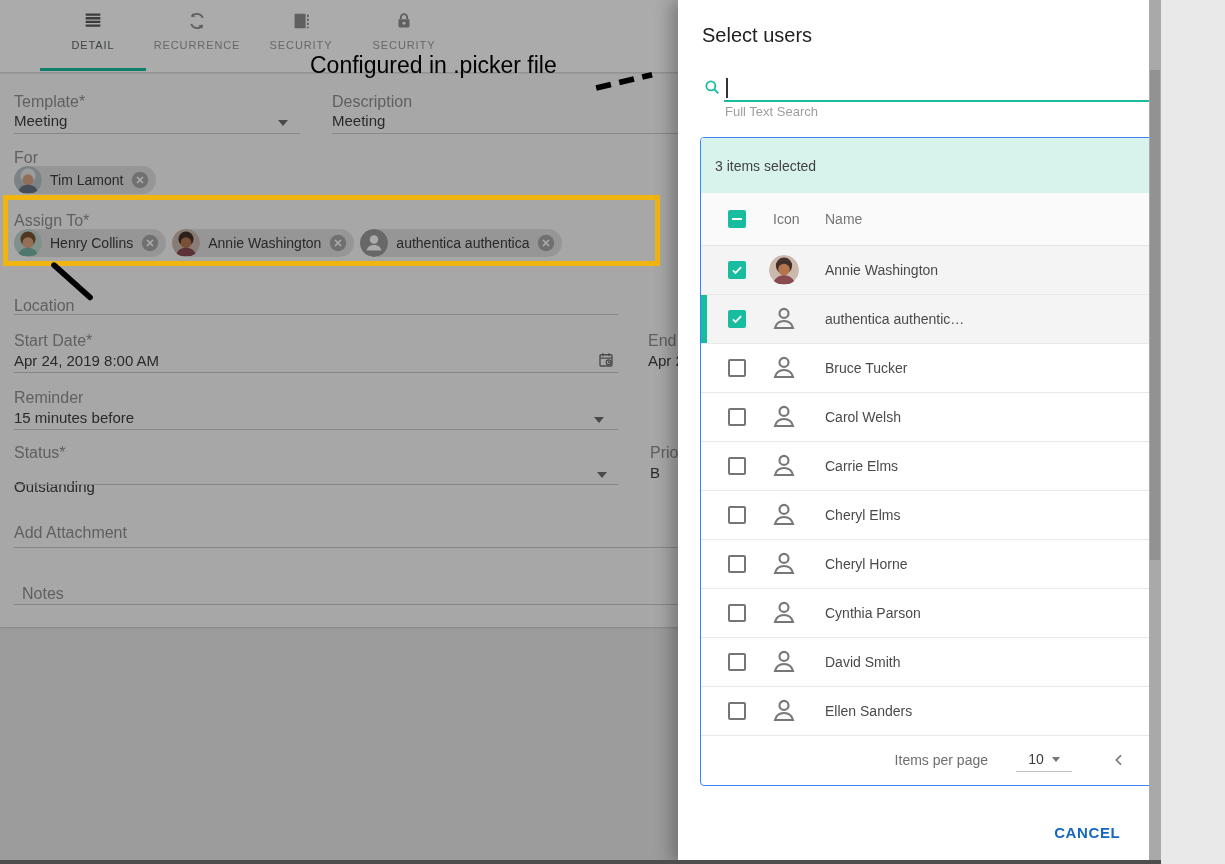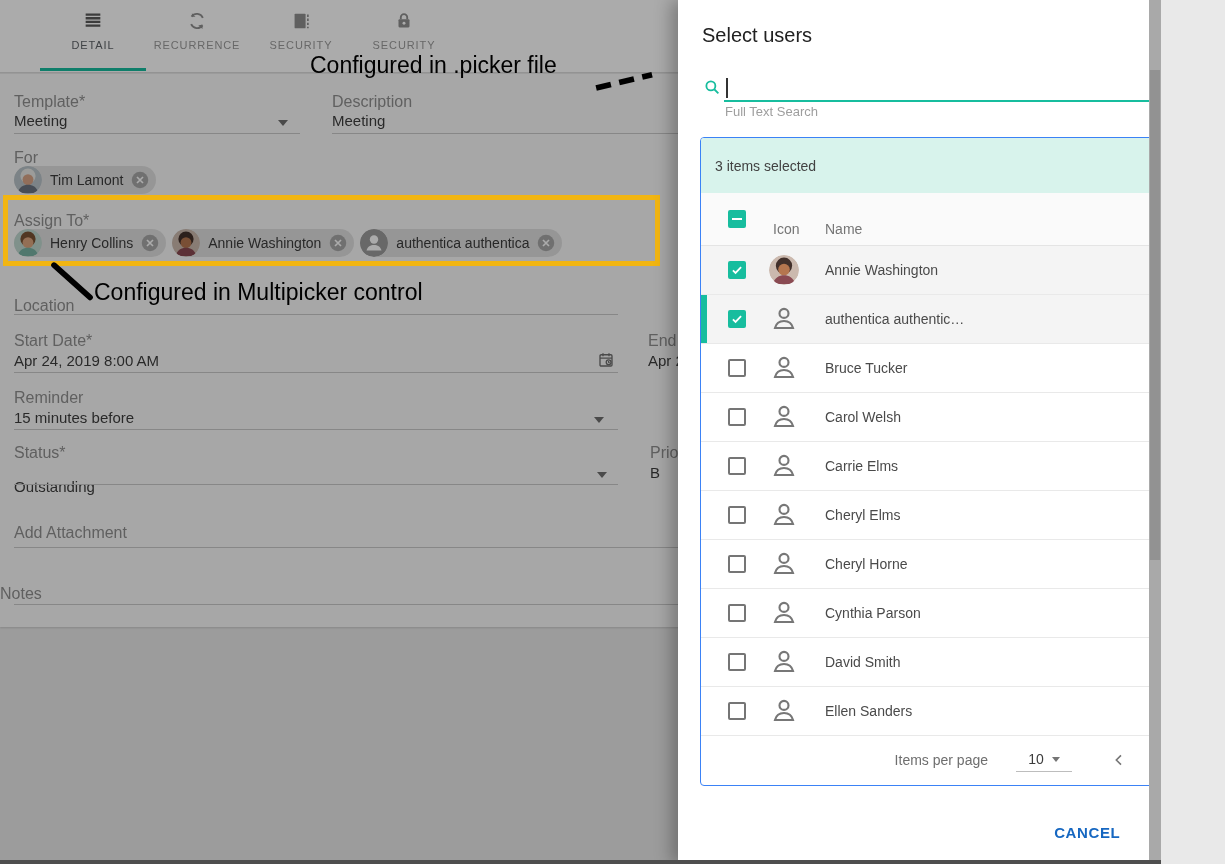--- a/index.html
+++ b/index.html
@@ -43,21 +43,21 @@
   .dialog { position:absolute; left:678px; top:0; width:535px; height:864px; background:#ffffff; z-index:10; box-shadow:-7px 0 16px rgba(0,0,0,.28); }
   .dlg-title { position:absolute; left:24px; top:24px; font-size:20px; color:#212121; }
   .search-icon { position:absolute; left:25px; top:78px; width:18px; height:18px; color:var(--accent); }
   .search-caret { position:absolute; left:48px; top:78px; width:1.5px; height:20px; background:#333; }
   .search-line { position:absolute; left:46px; top:100px; width:467px; height:2px; background:var(--accent); }
   .search-hint { position:absolute; left:47px; top:104px; font-size:13px; color:#9e9e9e; }
 
   .card { position:absolute; left:22px; top:137px; width:493px; height:649px; border:1px solid #3b82f6; border-radius:4px; background:#fff; overflow:hidden; }
   .selbar { height:55px; background:var(--mint); display:flex; align-items:center; padding-left:14px; font-size:14px; color:#424242; }
   .thead { height:53px; background:#fafafa; border-bottom:1px solid #e4e4e4; position:relative; }
-  .thead .col { position:absolute; top:50%; transform:translateY(-50%); font-size:14px; color:#757575;margin-top:10px; }
+  .thead .col { position:absolute; top:50%; transform:translateY(-50%); font-size:14px; color:#757575; }
   .col-icon { left:72px; } .col-name { left:124px; }
   .cbx { width:18px; height:18px; border:2px solid #757575; border-radius:2px; background:#fff; display:inline-flex; align-items:center; justify-content:center; }
   .cbx.checked, .cbx.ind { background:var(--accent); border-color:var(--accent); }
   .cbx.ind::after { content:''; width:10px; height:2.5px; background:#fff; }
   .cbx svg { width:14px; height:14px; display:block; }
   .thead .cbx { position:absolute; left:27px; top:50%; transform:translateY(-50%); }
 
   .trow { position:relative; height:49px; border-bottom:1px solid #e9e9e9; background:#fff; }
   .trow.sel { background:#f4f4f4; }
   .trow.active::before { content:''; position:absolute; left:0; top:0; bottom:0; width:6px; background:var(--accent); }
@@ -234,31 +234,30 @@
       <span class="fvalue" style="left:14px;top:404px">Outstanding</span>
       <span class="ddcaret" style="left:597px;top:398px"></span>
       <span class="fline" style="left:14px;top:410px;width:604px"></span>
 
       <span class="flabel" style="left:650px;top:370px">Priori</span>
       <span class="fvalue" style="left:650px;top:390px">B</span>
 
       <span class="flabel" style="left:14px;top:450px">Add Attachment</span>
       <span class="fline" style="left:14px;top:473px;width:1166px"></span>
 
-      <span class="flabel" style="left:0;top:511px">Notes</span>
+      <span class="flabel" style="left:22px;top:511px">Notes</span>
       <span class="fline" style="left:14px;top:530px;width:1166px"></span>
     </div>
   </div>
 
   <div class="backdrop"></div>
 
   <div class="anno">
     <div class="hl-box"></div>
     <span class="anno-text" style="left:310px;top:52px">Configured in .picker file</span>
-    <span class="anno-text" style="left:94px;top:279px">Configured in Multipicker control</span>
     <svg class="arrows" viewBox="0 0 1225 864">
       <line x1="629" y1="69" x2="688" y2="55" stroke="#000" stroke-width="6" stroke-dasharray="16 9"></line>
       <line x1="57" y1="256" x2="95" y2="290" stroke="#000" stroke-width="6" stroke-linecap="round"></line>
     </svg>
   </div>
 
   <div class="dialog">
     <div class="dlg-title">Select users</div>
 
     <span class="search-icon"><svg viewBox="0 0 24 24" fill="none" stroke="currentColor" stroke-width="2.4">

